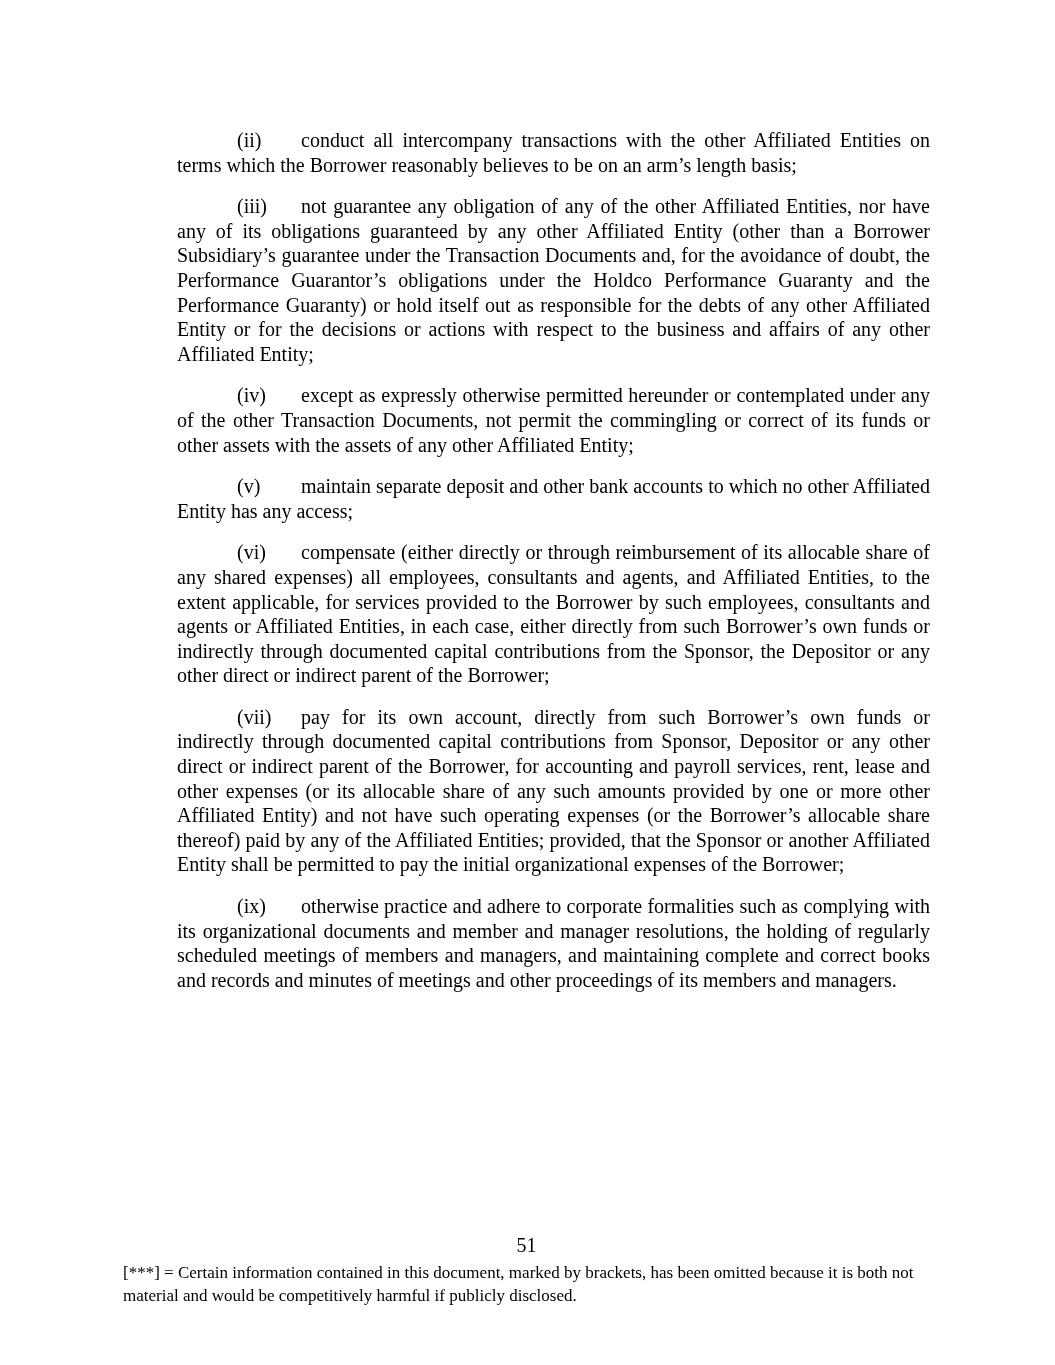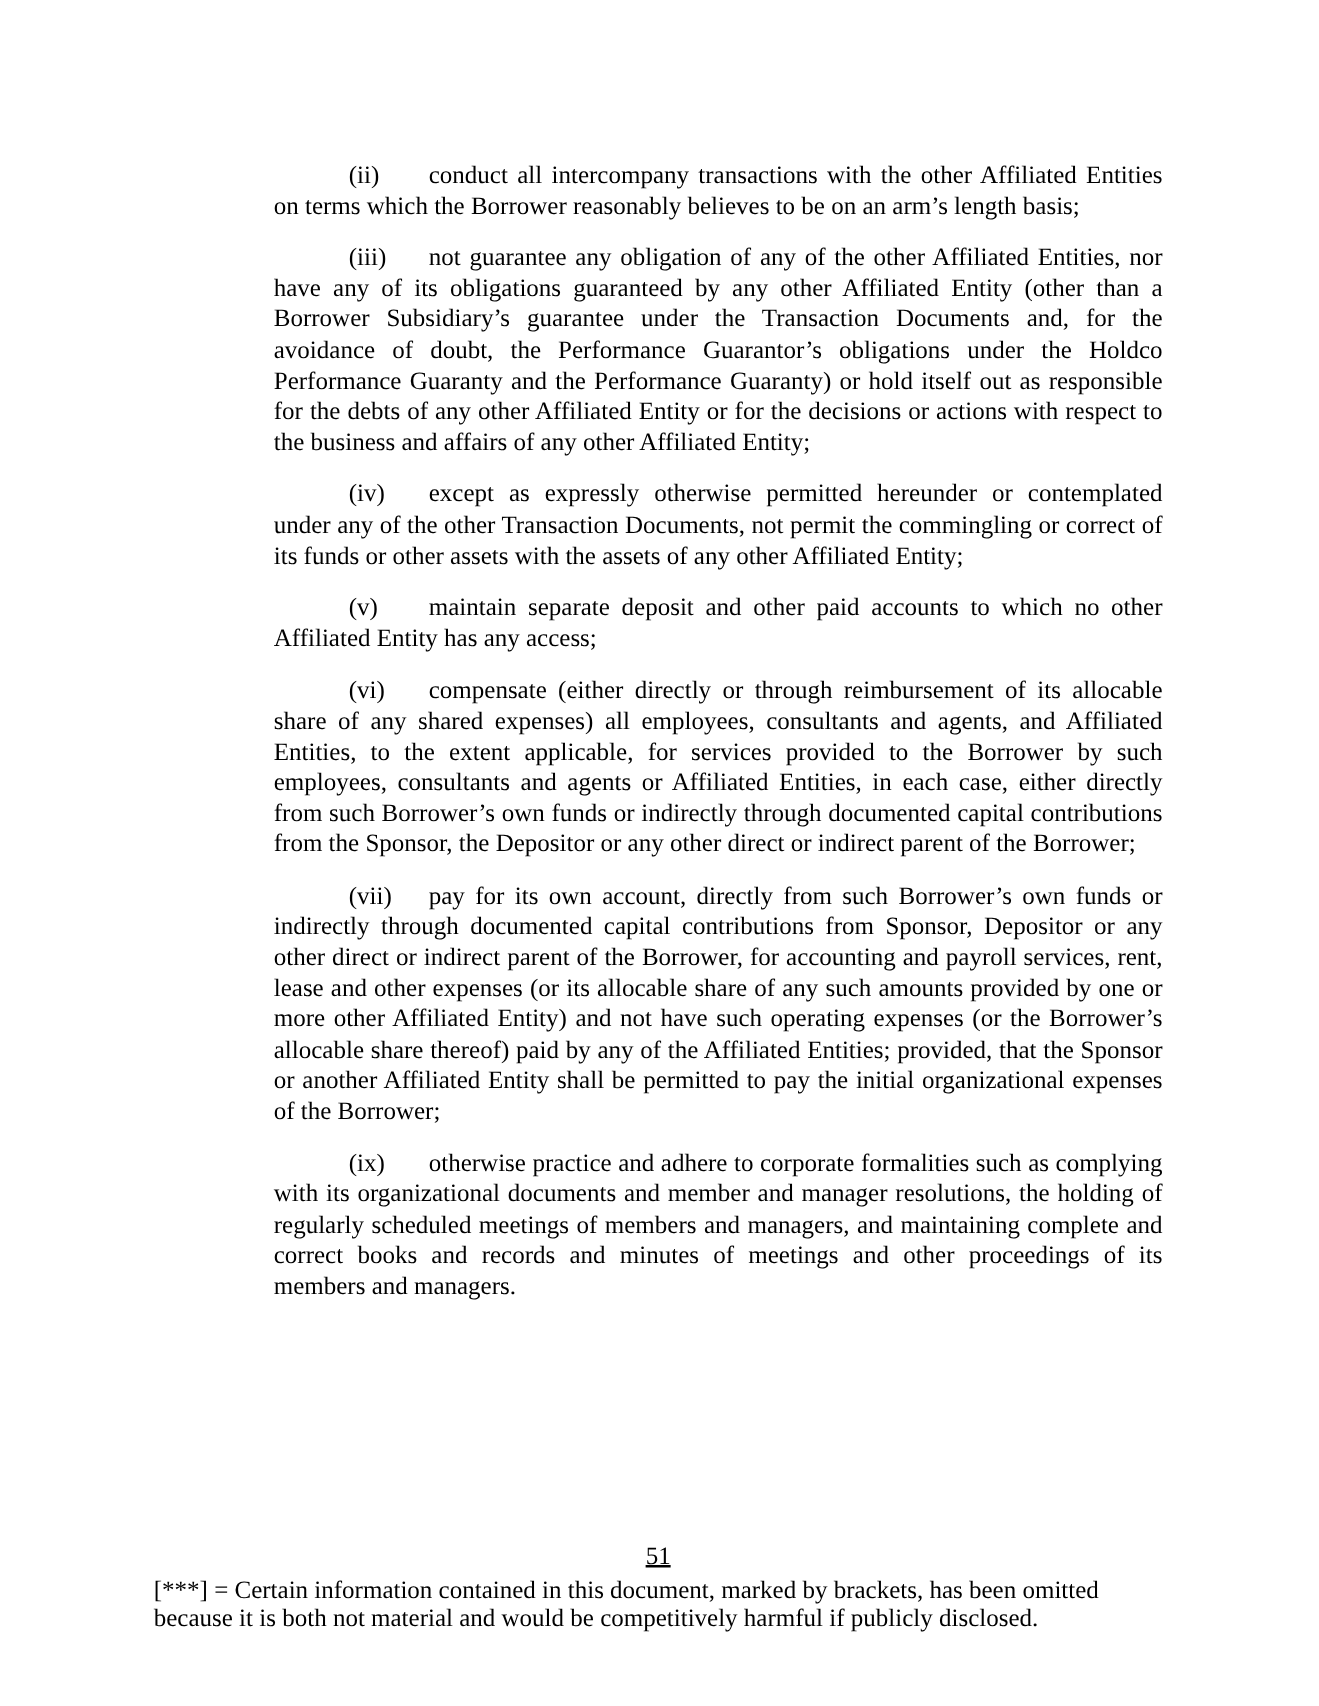--- a/index.html
+++ b/index.html
@@ -17,21 +17,21 @@
     font-size: 20px;
     overflow: hidden;
   }
   .content {
     position: absolute;
     left: 123px;
     top: 128px;
     width: 807px;
   }
   .clauses {
-    margin-left: 96px; 
+    margin-left: 54px; 
   }
   p.clause {
     margin: 0 0 17px 0;
     text-align: justify;
     line-height: 24.6px;
     text-indent: 60px;
   }
   .clause-label {
     display: inline-block;
     width: 64px;
@@ -46,43 +46,42 @@
   .section-ref {
     text-decoration: underline;
   }
   .page-number {
     position: absolute;
     top: 1233px;
     left: 123px;
     width: 807px;
     text-align: center;
     line-height: 24.6px;
-    text-decoration: underline;
   }
   .footnote {
     position: absolute;
     top: 1261px;
     left: 123px;
     width: 815px;
     margin: 0;
-    font-size: 20px;
+    font-size: 17px;
     line-height: 23px;
     text-align: left;
   }
 </style>
 </head>
 <body>
 
 <div class="page">
   <div class="content">
     <div class="clauses">
       <p class="clause"><span class="clause-label">(ii)</span><span>conduct all intercompany transactions with the other Affiliated Entities on terms which the Borrower reasonably believes to be on an arm’s length basis;</span></p>
       <p class="clause"><span class="clause-label">(iii)</span><span>not guarantee any obligation of any of the other Affiliated Entities, nor have any of its obligations guaranteed by any other Affiliated Entity (other than a Borrower Subsidiary’s guarantee under the Transaction Documents and, for the avoidance of doubt, the Performance Guarantor’s obligations under the Holdco Performance Guaranty and the Performance Guaranty) or hold itself out as responsible for the debts of any other Affiliated Entity or for the decisions or actions with respect to the business and affairs of any other Affiliated Entity;</span></p>
       <p class="clause"><span class="clause-label">(iv)</span><span>except as expressly otherwise permitted hereunder or contemplated under any of the other Transaction Documents, not permit the commingling or correct of its funds or other assets with the assets of any other Affiliated Entity;</span></p>
-      <p class="clause"><span class="clause-label">(v)</span><span>maintain separate deposit and other paid accounts to which no other Affiliated Entity has any access;</span></p>
+      <p class="clause"><span class="clause-label">(v)</span><span>maintain separate deposit and other bank accounts to which no other Affiliated Entity has any access;</span></p>
       <p class="clause"><span class="clause-label">(vi)</span><span>compensate (either directly or through reimbursement of its allocable share of any shared expenses) all employees, consultants and agents, and Affiliated Entities, to the extent applicable, for services provided to the Borrower by such employees, consultants and agents or Affiliated Entities, in each case, either directly from such Borrower’s own funds or indirectly through documented capital contributions from the Sponsor, the Depositor or any other direct or indirect parent of the Borrower;</span></p>
       <p class="clause"><span class="clause-label">(vii)</span><span>pay for its own account, directly from such Borrower’s own funds or indirectly through documented capital contributions from Sponsor, Depositor or any other direct or indirect parent of the Borrower, for accounting and payroll services, rent, lease and other expenses (or its allocable share of any such amounts provided by one or more other Affiliated Entity) and not have such operating expenses (or the Borrower’s allocable share thereof) paid by any of the Affiliated Entities; provided, that the Sponsor or another Affiliated Entity shall be permitted to pay the initial organizational expenses of the Borrower;</span></p>
       <p class="clause"><span class="clause-label">(ix)</span><span>otherwise practice and adhere to corporate formalities such as complying with its organizational documents and member and manager resolutions, the holding of regularly scheduled meetings of members and managers, and maintaining complete and correct books and records and minutes of meetings and other proceedings of its members and managers.</span></p>
     </div>
   </div>
 
   <div class="page-number">51</div>
 
   <p class="footnote">[***] = Certain information contained in this document, marked by brackets, has been omitted because it is both not material and would be competitively harmful if publicly disclosed.</p>
 </div>

